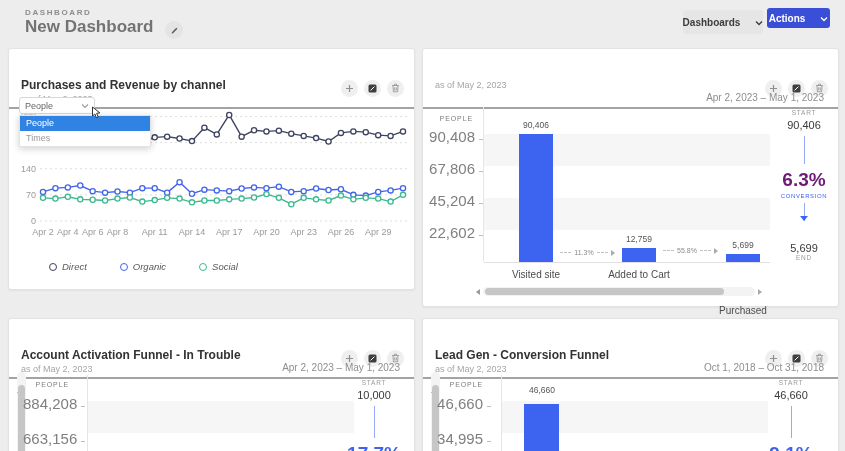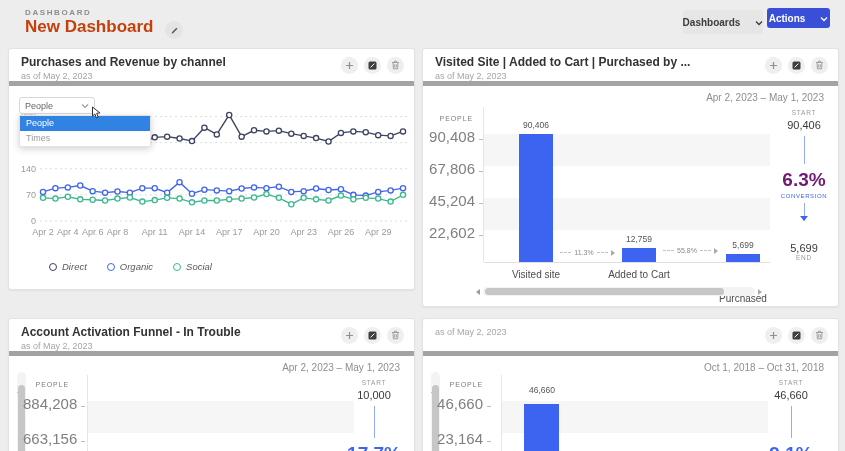--- a/index.html
+++ b/index.html
@@ -1,44 +1,44 @@
 <!DOCTYPE html>
 <html><head>
 <meta charset="utf-8">
 <style>
   html,body{margin:0;padding:0;}
   #stage{position:relative;width:845px;height:451px;overflow:hidden;background:#ededed;
          font-family:"Liberation Sans","DejaVu Sans",sans-serif;color:#333;}
   
   .breadcrumb{position:absolute;left:25px;top:8px;font-size:8px;font-weight:bold;
               letter-spacing:1.6px;color:#8d8d8d;}
-  .page-title{position:absolute;left:25px;top:17px;font-size:17px;font-weight:bold;color:#c2410c;}
+  .page-title{position:absolute;left:25px;top:17px;font-size:17px;font-weight:bold;color:#737373;}
   .title-edit{position:absolute;left:165px;top:21px;width:18px;height:18px;border-radius:50%;
               background:#e4e4e4;border:none;display:flex;align-items:center;justify-content:center;cursor:pointer;}
   .btn{position:absolute;border:none;border-radius:3px;font-size:10px;font-weight:bold;
        display:flex;align-items:center;justify-content:center;gap:15px;cursor:pointer;}
   .btn-dashboards{left:683px;top:10px;width:80px;height:24px;background:#e6e6e6;color:#3c3c3c;}
   .btn-actions{left:767px;top:8px;width:63px;height:20px;color:#fff;}
   
   .card{position:absolute;background:#fff;border:1px solid #e2e2e2;border-radius:3px;
         box-shadow:0 1px 2px rgba(0,0,0,.05);}
   #card-purchases{left:8px;top:48px;width:405px;height:240px;}
   #card-visited{left:422px;top:48px;width:415px;height:257px;}
   #card-account{left:8px;top:318px;width:405px;height:235px;}
   #card-leadgen{left:422px;top:318px;width:415px;height:235px;}
-  .card-head{position:relative;height:37px;border-bottom:5px solid #a3a3a3;box-sizing:border-box;padding:6px 12px 0;}
+  .card-head{position:relative;height:37px;border-bottom:2px solid #a3a3a3;box-sizing:border-box;padding:6px 12px 0;margin-top:23px;}
   .card-title{font-size:12px;font-weight:bold;color:#333;white-space:nowrap;}
   .card-sub{font-size:9px;color:#a5a5a5;margin-top:2px;}
   .card-actions{position:absolute;top:8px;right:10px;display:flex;gap:6px;}
   .icon-btn{width:17px;height:17px;border-radius:50%;background:#efefef;border:none;padding:0;
             display:flex;align-items:center;justify-content:center;cursor:pointer;}
   .date-range{position:absolute;right:14px;top:43px;font-size:10px;color:#8e8e8e;}
   
   #line-svg{position:absolute;left:6px;top:54px;}
-  .legend{position:absolute;left:40px;top:212px;display:flex;gap:20px;align-items:center;}
+  .legend{position:absolute;left:40px;top:212px;display:flex;gap:33px;align-items:center;}
   .legend .item{display:flex;align-items:center;gap:5px;}
   .legend .dot{width:6px;height:6px;border:1.5px solid #666;border-radius:50%;background:#fff;}
   .legend .lab{font-size:9.5px;font-style:italic;color:#5a5a5a;}
   .select{position:absolute;left:10px;top:48px;width:76px;height:17px;background:#fff;border:1px solid #d7d7d7;
           border-radius:3px;font-size:9px;color:#666;display:flex;align-items:center;
           justify-content:space-between;padding:0 5px;box-sizing:border-box;cursor:pointer;z-index:6;}
   .menu{position:absolute;left:10px;top:66px;width:130px;background:#fff;border:1px solid #e3e3e3;
         box-shadow:0 2px 7px rgba(0,0,0,.18);z-index:6;}
   .menu-item{height:15px;line-height:15px;padding-left:6px;font-size:9px;color:#9a9a9a;cursor:pointer;}
   .menu-item.sel{color:#fff;}
@@ -269,21 +269,20 @@
     </div>
     <span class="cursor">
       <svg width="11" height="13" viewBox="0 0 11 13">
           <path d="M1.5 1l0 9 2.4-2 1.5 3.8 1.8-.8-1.5-3.7 3.2-.4z" fill="#fff" stroke="#333" stroke-width="1"></path>
         </svg>
     </span>
   </section>
 
   <section class="card" id="card-visited">
     <div class="card-head">
-      <div class="card-title">Visited Site | Added to Cart | Purchased by ...</div>
       <div class="card-sub">as of May 2, 2023</div>
       <div class="card-actions">
         <button class="icon-btn">
             <span><svg width="9" height="9">
                 <path d="M4.5 1v7M1 4.5h7" stroke="#8f8f8f" stroke-width="1.2"></path>
               </svg></span>
           </button>
         <button class="icon-btn">
             <span><svg width="9" height="9">
                 <rect x=".5" y=".5" width="8" height="8" rx="1.5" fill="#3f3f3f"></rect>
@@ -326,21 +325,21 @@
       </div>
     <div class="pct" style="left:237px;top:198px;width:64px;">
         <i class="dash"></i>
         <span>55.8%</span>
         <i class="dash"></i>
         <i class="tri-right"></i>
       </div>
 
     <div class="f-cat" style="left:68px;top:220px;width:90px;">Visited site</div>
     <div class="f-cat" style="left:171px;top:220px;width:90px;">Added to Cart</div>
-    <div class="f-cat" style="left:275px;top:220px;width:90px;margin-top:24px;">Purchased</div>
+    <div class="f-cat" style="left:275px;top:232px;width:90px;margin-top:24px;">Purchased</div>
 
     <div class="stats" style="left:350px;top:60px;width:62px;">
       <div class="s-lab">START</div>
       <div class="s-val">90,406</div>
       <div class="s-line" style="background-color: rgb(61, 99, 241);"></div>
       <div class="s-big" style="color: #701a75;">6.3%</div>
       <div class="s-clab" style="color: rgb(61, 99, 241);">CONVERSION</div>
       <div class="s-arrow" style="color: rgb(61, 99, 241);"><span class="bar"></span><i class="tri-down"></i></div>
       <div class="s-val">5,699</div>
       <div class="s-lab">END</div>
@@ -391,20 +390,21 @@
     <div class="stats" style="left:335px;top:60px;width:60px;">
       <div class="s-lab">START</div>
       <div class="s-val">10,000</div>
       <div class="s-line" style="height: 32px; background-color: rgb(61, 99, 241);"></div>
       <div class="s-big" style="color: rgb(61, 99, 241);">17.7%</div>
     </div>
   </section>
 
   <section class="card" id="card-leadgen">
     <div class="card-head">
+      <div class="card-title">Lead Gen - Conversion Funnel</div>
       <div class="card-sub">as of May 2, 2023</div>
       <div class="card-actions">
         <button class="icon-btn">
             <span><svg width="9" height="9">
                 <path d="M4.5 1v7M1 4.5h7" stroke="#8f8f8f" stroke-width="1.2"></path>
               </svg></span>
           </button>
         <button class="icon-btn">
             <span><svg width="9" height="9">
                 <rect x=".5" y=".5" width="8" height="8" rx="1.5" fill="#3f3f3f"></rect>
@@ -417,21 +417,21 @@
               </svg></span>
           </button>
       </div>
     </div>
     <div class="date-range">Oct 1, 2018 – Oct 31, 2018</div>
 
     <div class="vscroll"><i class="tri-up"></i><div class="vthumb"></div></div>
 
     <div class="y-label" style="left:16px;top:62px;">PEOPLE</div>
     <div class="tick-row" style="left:14px;top:76px;"><span>46,660</span><i class="tick-dash"></i></div>
-    <div class="tick-row" style="left:14px;top:111px;"><span>23,164</span><i class="tick-dash"></i></div>
+    <div class="tick-row" style="left:14px;top:111px;"><span>34,995</span><i class="tick-dash"></i></div>
     <div class="axis-v" style="left:78px;top:56px;height:177px;"></div>
     <div class="band" style="left:79px;top:82px;width:266px;height:32px;"></div>
 
     <div class="f-val" style="left:74px;top:66px;width:90px;">46,660</div>
     <div class="f-bar" style="left: 101px; top: 85px; width: 35px; height: 148px; background-color: rgb(61, 99, 241);"></div>
 
     <div class="stats" style="left:338px;top:60px;width:60px;">
       <div class="s-lab">START</div>
       <div class="s-val">46,660</div>
       <div class="s-line" style="height: 32px; background-color: rgb(61, 99, 241);"></div>

